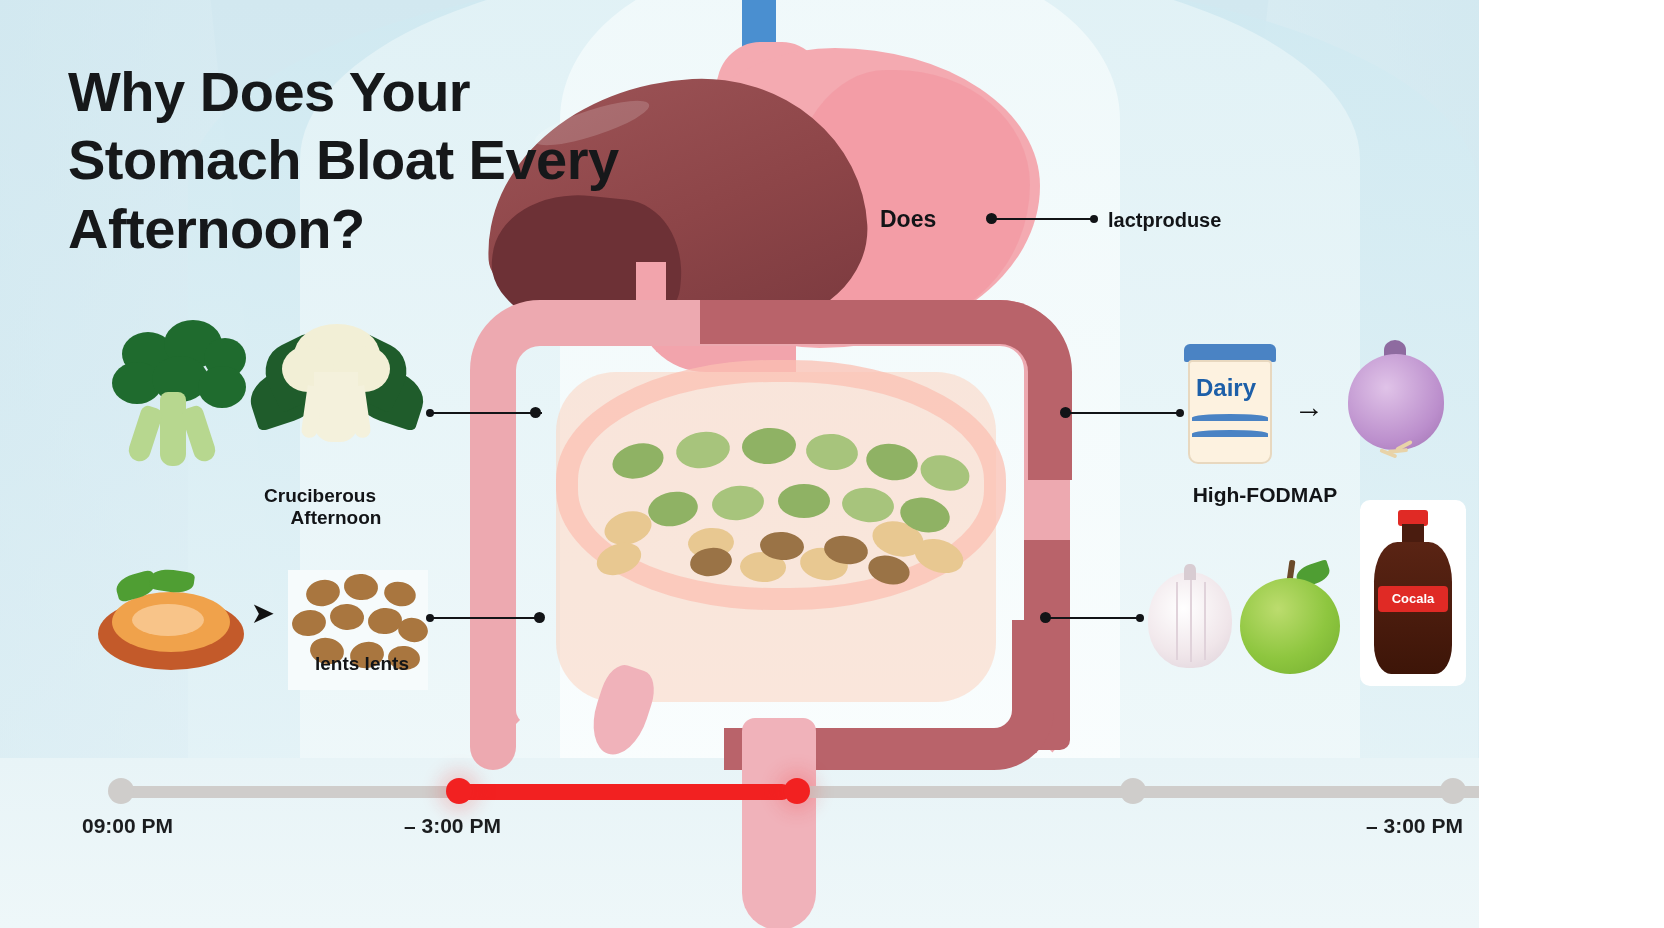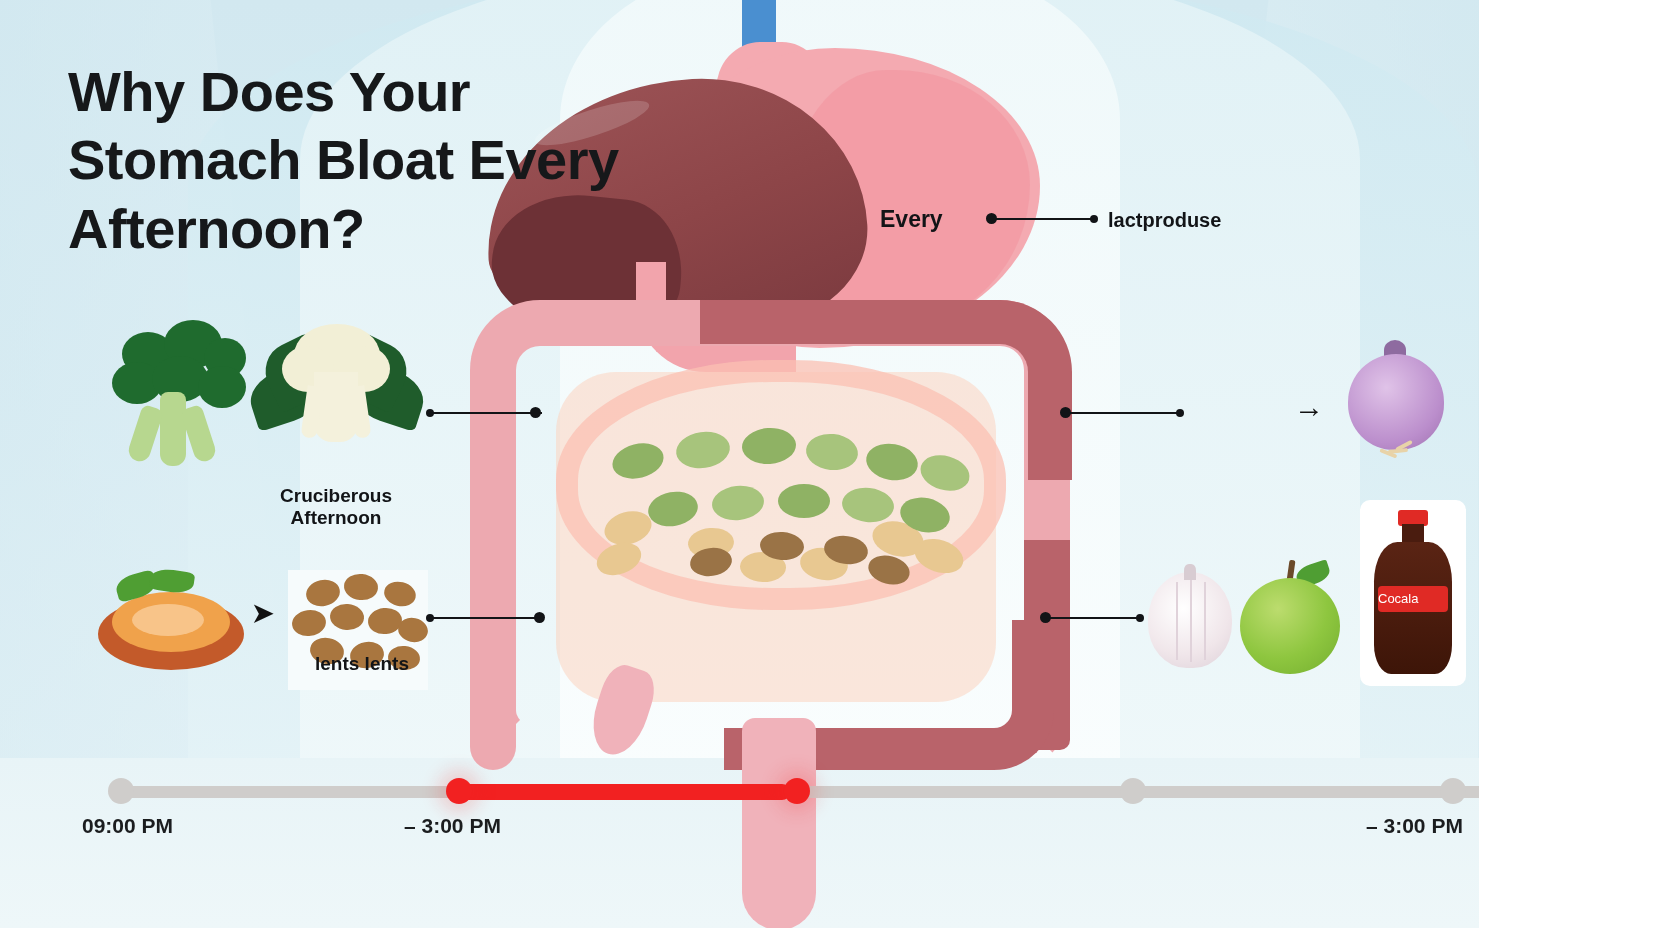--- a/index.html
+++ b/index.html
@@ -244,21 +244,21 @@
   
   .apple-body { position:absolute; background: radial-gradient(circle at 38% 32%, #bcdc6e, #8ec63f 55%, #73ae2f 100%); border-radius:50%; }
   .apple-leaf { position:absolute; background:#4f9e33; border-radius: 50% 10% 50% 10%; }
   .apple-stem { position:absolute; background:#6b4a2a; border-radius:2px; }
 
   
   .bottle-wrap { position:absolute; background:#fff; border-radius:10px; }
   .bottle-body { position:absolute; background: linear-gradient(180deg,#5a2414 0%, #3d1508 100%); border-radius: 30% 30% 22% 22%; }
   .bottle-cap { position:absolute; background:#e02a25; border-radius:3px; }
   .bottle-neck { position:absolute; background:#4a1c0f; }
-  .bottle-label { position:absolute; background:#e02a25; border-radius:4px; color:#fff; font-size:13px; font-weight:normal; }
+  .bottle-label { position:absolute; background:#e02a25; border-radius:4px; color:#fff; font-size:13px; font-weight:bold; text-align:center;}
 
   
   .dish { position:absolute; background:#c35a2a; border-radius:50%; }
   .dish-food { position:absolute; background:#f0a24b; border-radius:50%; }
   .dish-hl { position:absolute; background:#f8c489; border-radius:50%; }
   .dish-green { position:absolute; background:#4f9e33; border-radius:50% 20% 50% 20%; }
 
   
   .lentil { position:absolute; border-radius:50%; background:#a9763f; }
   .lentil-card { position:absolute; background:#f6fbfc; }
@@ -371,21 +371,21 @@
     <div class="cauli-leaf" style="left:14px; top:22px; width:58px; height:62px; transform:rotate(-26deg);"></div>
     <div class="cauli-leaf" style="left:96px; top:22px; width:58px; height:62px; transform:rotate(26deg) scaleX(-1);"></div>
     <div class="cauli-head" style="left:42px; top:4px;  width:86px; height:62px;"></div>
     <div class="cauli-head" style="left:30px; top:26px; width:52px; height:46px;"></div>
     <div class="cauli-head" style="left:86px; top:26px; width:52px; height:46px;"></div>
     <div class="cauli-stem" style="left:62px; top:52px; width:44px; height:70px; border-radius:0 0 18px 18px;"></div>
     <div class="cauli-stem" style="left:52px; top:66px; width:16px; height:52px; border-radius:0 0 10px 10px; transform:rotate(8deg);"></div>
     <div class="cauli-stem" style="left:100px; top:66px; width:16px; height:52px; border-radius:0 0 10px 10px; transform:rotate(-8deg);"></div>
   </div>
 
-  <div class="lbl" style="left:236px; top:484px; width:200px;">Cruciberous</div>
+  <div class="lbl" style="left:220px; top:484px; width:200px;">Cruciberous</div>
   <div class="lbl" style="left:236px; top:506px; width:200px;">Afternoon</div>
 
   <div class="pdot sm" style="left:426px; top:409px;"></div>
   <div class="pline" style="left:432px; top:412px; width:110px;"></div>
   <div class="pdot" style="left:530px; top:407px;"></div>
 
   <div class="icon-box" style="left:98px; top:570px; width:150px; height:110px;">
     <div class="dish" style="left:0px; top:28px; width:146px; height:72px;"></div>
     <div class="dish-food" style="left:14px; top:22px; width:118px; height:60px;"></div>
     <div class="dish-hl" style="left:34px; top:34px; width:72px; height:32px;"></div>
@@ -407,37 +407,45 @@
     <div class="lentil" style="left:62px; top:72px; width:34px; height:26px; transform:rotate(-10deg);"></div>
     <div class="lentil" style="left:100px; top:76px; width:32px; height:24px; transform:rotate(6deg);"></div>
   </div>
 
   <div class="lbl" style="left:282px; top:652px; width:160px;">lents lents</div>
 
   <div class="pdot sm" style="left:426px; top:614px;"></div>
   <div class="pline" style="left:432px; top:617px; width:110px;"></div>
   <div class="pdot" style="left:534px; top:612px;"></div>
 
-  <div class="lbl big" style="left:880px; top:205px; width:110px; text-align:left;">Every</div>
+  <div class="lbl big" style="left:880px; top:205px; width:110px; text-align:left;">Does</div>
   <div class="pdot" style="left:986px; top:213px;"></div>
   <div class="pline" style="left:994px; top:218px; width:100px;"></div>
   <div class="pdot sm" style="left:1090px; top:215px;"></div>
   <div class="lbl" style="left:1108px; top:208px; width:180px; text-align:left; font-size:20px;">lactproduse</div>
 
+  <div class="icon-box" style="left:1184px; top:344px; width:92px; height:120px;">
+    <div class="tub-lid" style="left:0px;  top:0px;  width:92px; height:18px;"></div>
+    <div class="tub-body" style="left:4px;  top:16px; width:84px; height:104px;"></div>
+    <div class="tub-label" style="left:12px; top:30px;">Dairy</div>
+    <div class="tub-wave" style="left:8px;  top:70px; width:76px;"></div>
+    <div class="tub-wave" style="left:8px;  top:86px; width:76px;"></div>
+  </div>
 
   <div class="arrow" style="left:1294px; top:392px;">→</div>
 
   <div class="icon-box" style="left:1348px; top:340px; width:96px; height:130px;">
     <div class="onion-top" style="left:36px; top:0px;  width:22px; height:20px;"></div>
     <div class="onion-body" style="left:0px;  top:14px; width:96px; height:96px;"></div>
     <div class="onion-root" style="left:32px; top:108px; width:18px; transform:rotate(22deg);"></div>
     <div class="onion-root" style="left:40px; top:110px; width:20px; transform:rotate(-6deg);"></div>
     <div class="onion-root" style="left:48px; top:108px; width:18px; transform:rotate(-28deg);"></div>
   </div>
 
+  <div class="lbl" style="left:1150px; top:482px; width:230px; font-size:21px;">High-FODMAP</div>
 
   <div class="pdot" style="left:1060px; top:407px;"></div>
   <div class="pline" style="left:1068px; top:412px; width:112px;"></div>
   <div class="pdot sm" style="left:1176px; top:409px;"></div>
 
   <div class="icon-box" style="left:1148px; top:564px; width:84px; height:112px;">
     <div class="garlic-body" style="left:0px; top:8px; width:84px; height:96px;"></div>
     <div class="garlic-line" style="left:28px; top:18px; height:78px;"></div>
     <div class="garlic-line" style="left:42px; top:14px; height:84px;"></div>
     <div class="garlic-line" style="left:56px; top:18px; height:78px;"></div>

